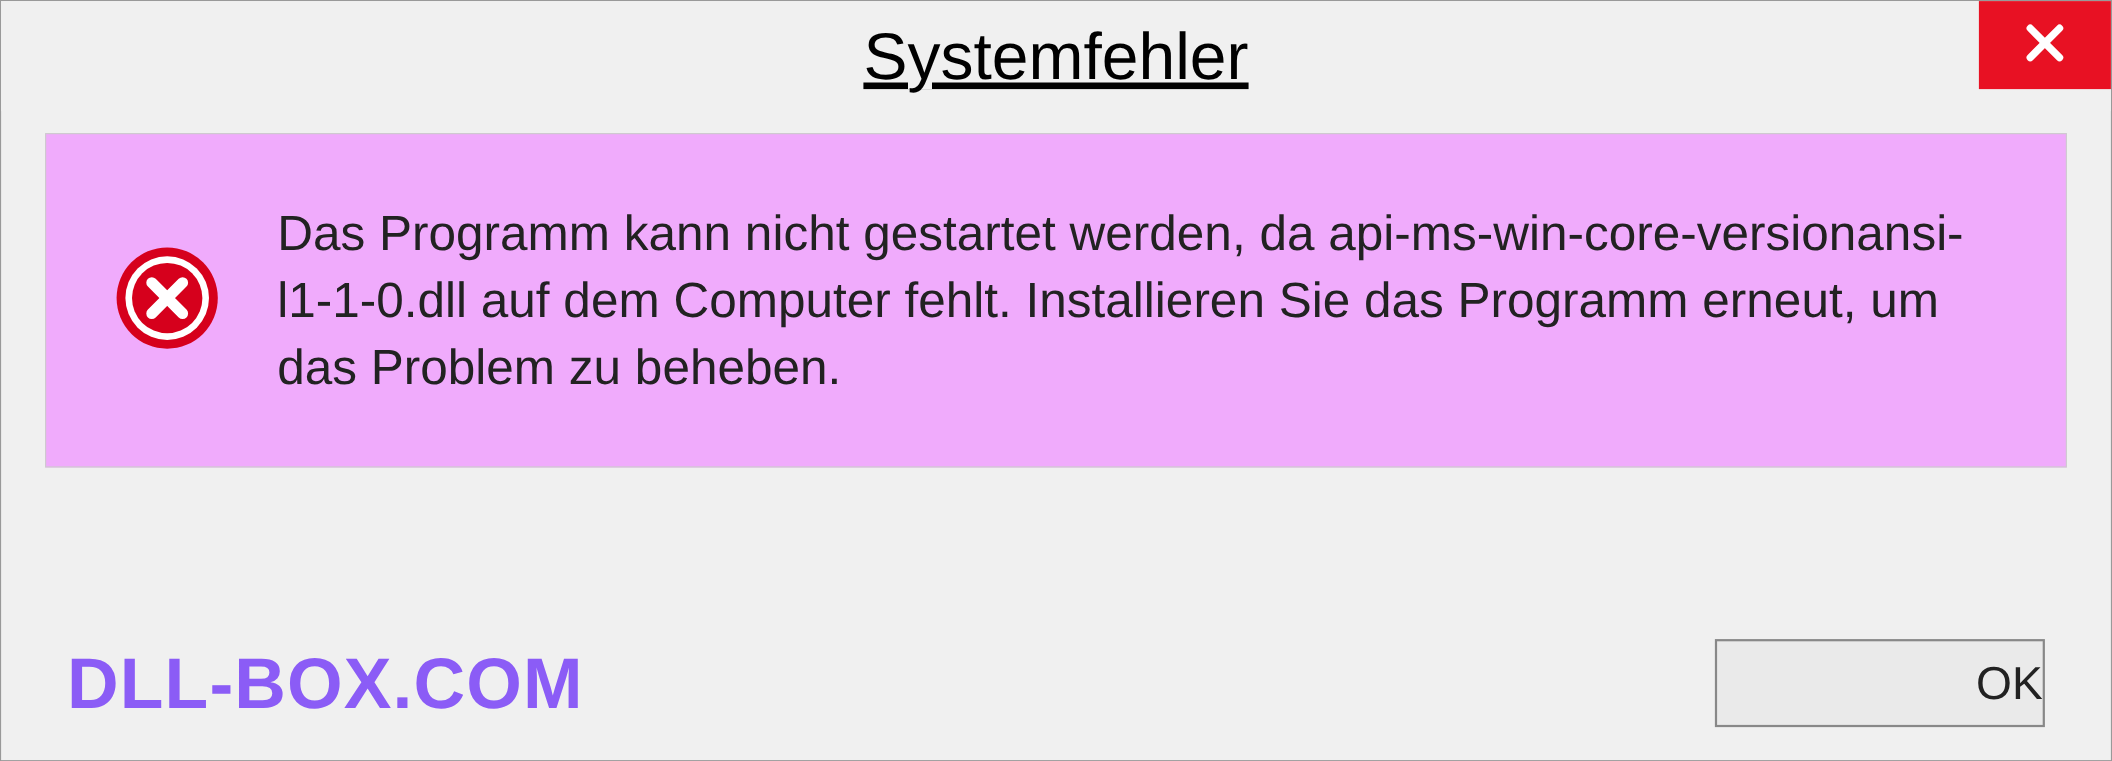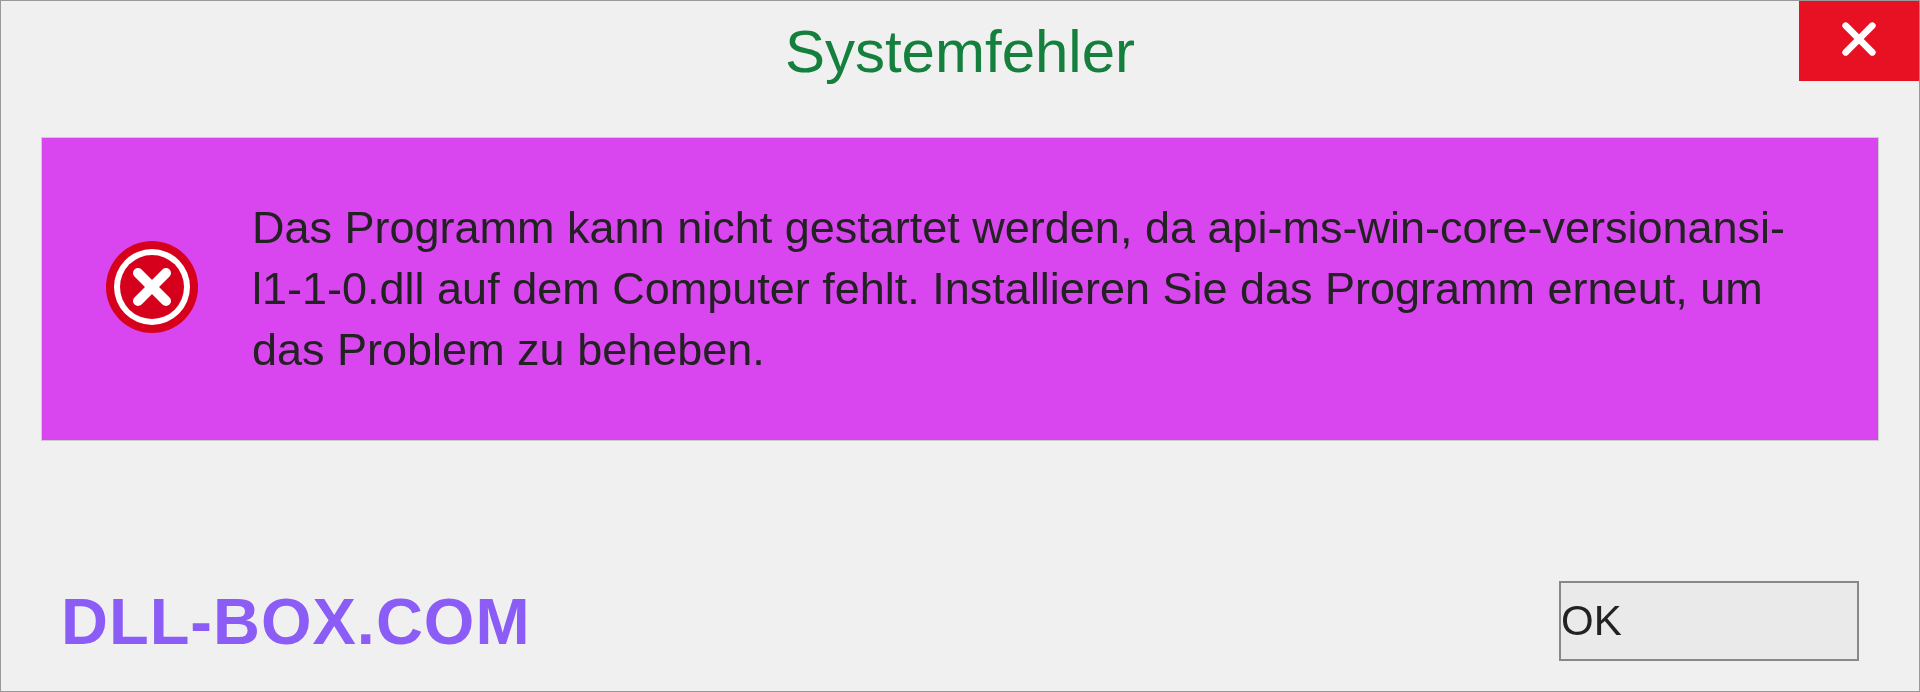--- a/index.html
+++ b/index.html
@@ -18,42 +18,43 @@
     .titlebar {
       height: 100px;
       display: flex;
       align-items: center;
       justify-content: center;
       position: relative;
       background: #f0f0f0;
     }
     .title {
       font-size: 60px;
-      color: #15803d;
+      color: #000000;
       font-weight: normal;
+      text-decoration: underline;
     }
     .close-btn {
       position: absolute;
       top: 0;
       right: 0;
       width: 120px;
       height: 80px;
       background: #e81123;
       display: flex;
       align-items: center;
       justify-content: center;
       cursor: pointer;
     }
     .close-btn svg {
       width: 40px;
       height: 40px;
     }
     .content-panel {
-      margin: 36px 40px 0 40px;
-      background: #d946ef;
+      margin: 20px 40px 0 40px;
+      background: #f0abfc;
       border: 1px solid #ccc;
       padding: 60px 60px 60px 60px;
       display: flex;
       align-items: center;
       gap: 50px;
       min-height: 300px;
       justify-content: flex-end;
     }
     .error-icon-wrap {
       flex-shrink: 0;
@@ -86,21 +87,21 @@
     }
     .ok-btn {
       width: 300px;
       height: 80px;
       border: 2px solid #888;
       background: #eaeaea;
       font-size: 42px;
       color: #222;
       display: flex;
       align-items: center;
-      justify-content: flex-start;
+      justify-content: flex-end;
       cursor: pointer;
     }
   </style>
 </head>
 <body>
 
 <div class="titlebar">
   <div class="title">Systemfehler</div>
   <div class="close-btn">
     <span>

